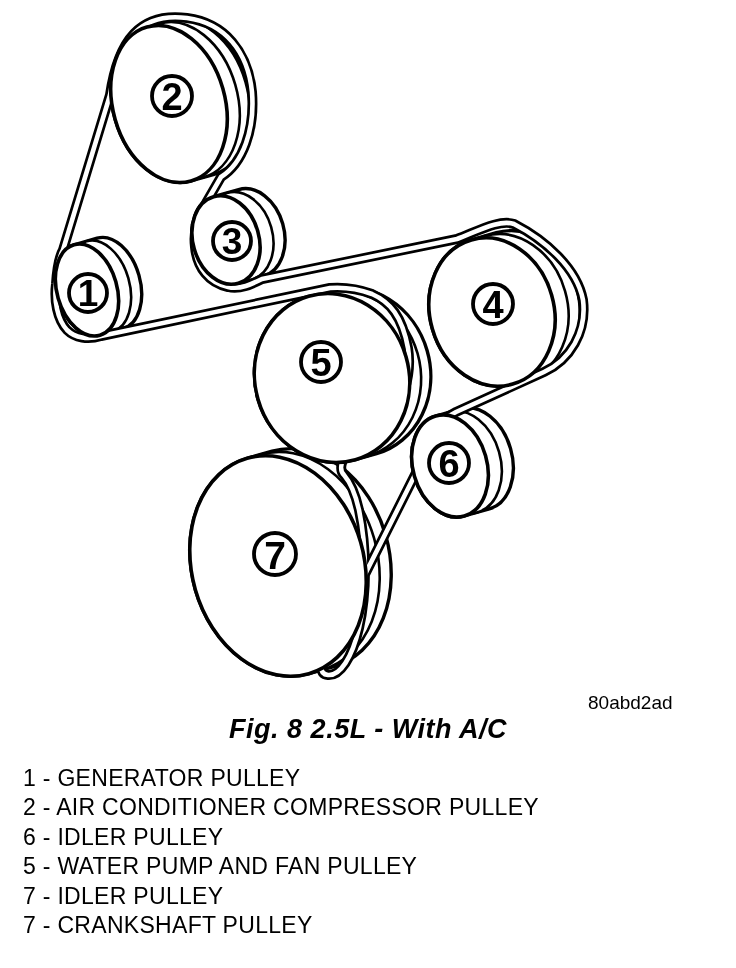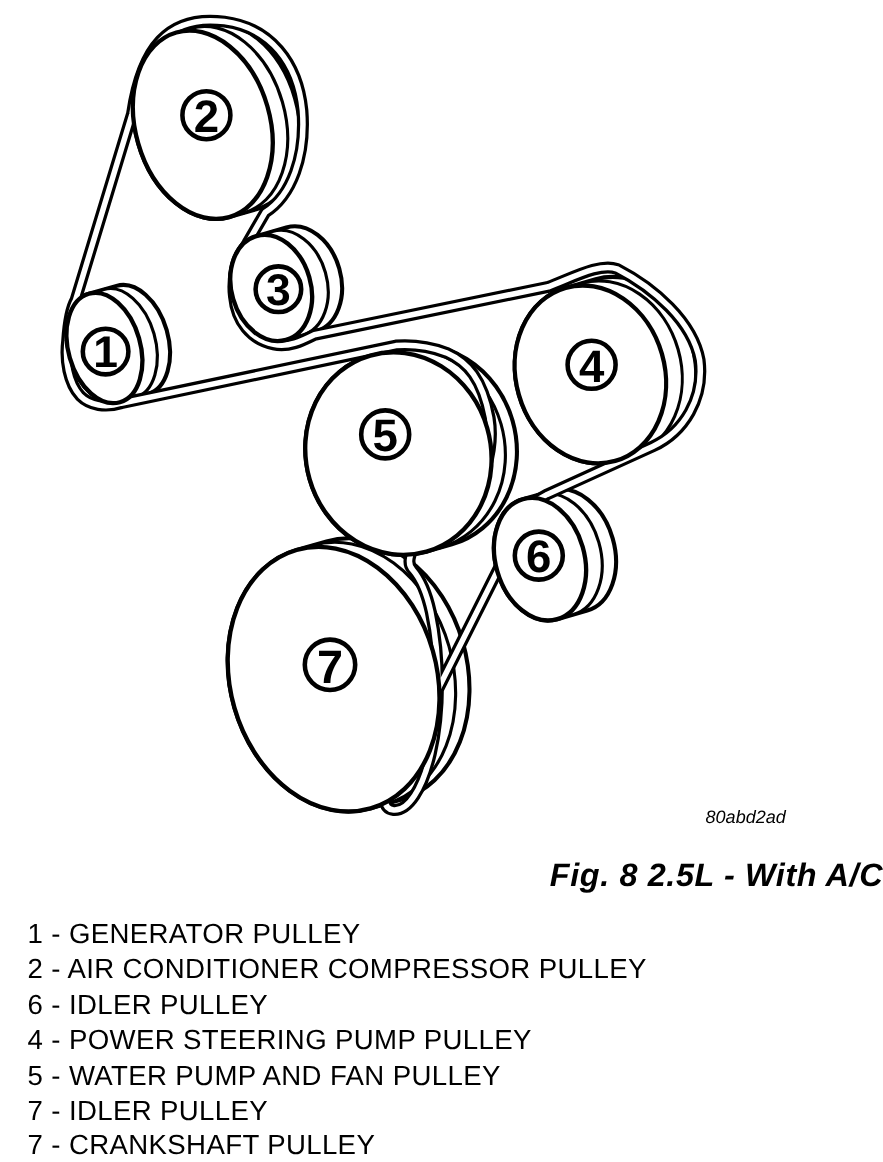--- a/index.html
+++ b/index.html
@@ -18,27 +18,27 @@
   .belt-inner{fill:none;stroke:#ffffff;stroke-width:4.6;stroke-linejoin:round;}
   .numcircle{fill:#ffffff;stroke:#000000;stroke-width:3.8;}
   .numtext{
     font-family:"Liberation Sans", sans-serif;
     font-weight:bold;
     fill:#000000;
     text-anchor:middle;
   }
   #figure-caption{
     position:absolute;left:0;top:714px;width:736px;
-    text-align:right;
+    text-align:center;
     font-size:27px;font-weight:bold;font-style:italic;
     color:#000000;letter-spacing:0.5px;
   }
   #figure-code{
-    position:absolute;left:588px;top:673px;
-    font-size:15px;color:#000000;font-style:italic;
+    position:absolute;left:588px;top:692px;
+    font-size:19px;color:#000000;
   }
   #legend{
     position:absolute;left:23px;top:764px;
     font-size:23px;line-height:29.4px;
     color:#000000;letter-spacing:0.3px;
     white-space:nowrap;
   }
 </style>
 </head>
 <body>
@@ -142,19 +142,18 @@
   </svg>
 
   <div id="figure-code">80abd2ad</div>
 
   <div id="figure-caption">Fig. 8 2.5L - With A/C</div>
 
   <div id="legend">
     <div>1 - GENERATOR PULLEY</div>
     <div>2 - AIR CONDITIONER COMPRESSOR PULLEY</div>
     <div>6 - IDLER PULLEY</div>
-    <div>4 - POWER STEERING PUMP PULLEY</div>
     <div>5 - WATER PUMP AND FAN PULLEY</div>
     <div>7 - IDLER PULLEY</div>
     <div>7 - CRANKSHAFT PULLEY</div>
   </div>
 
 </div>
 
 </body></html>

